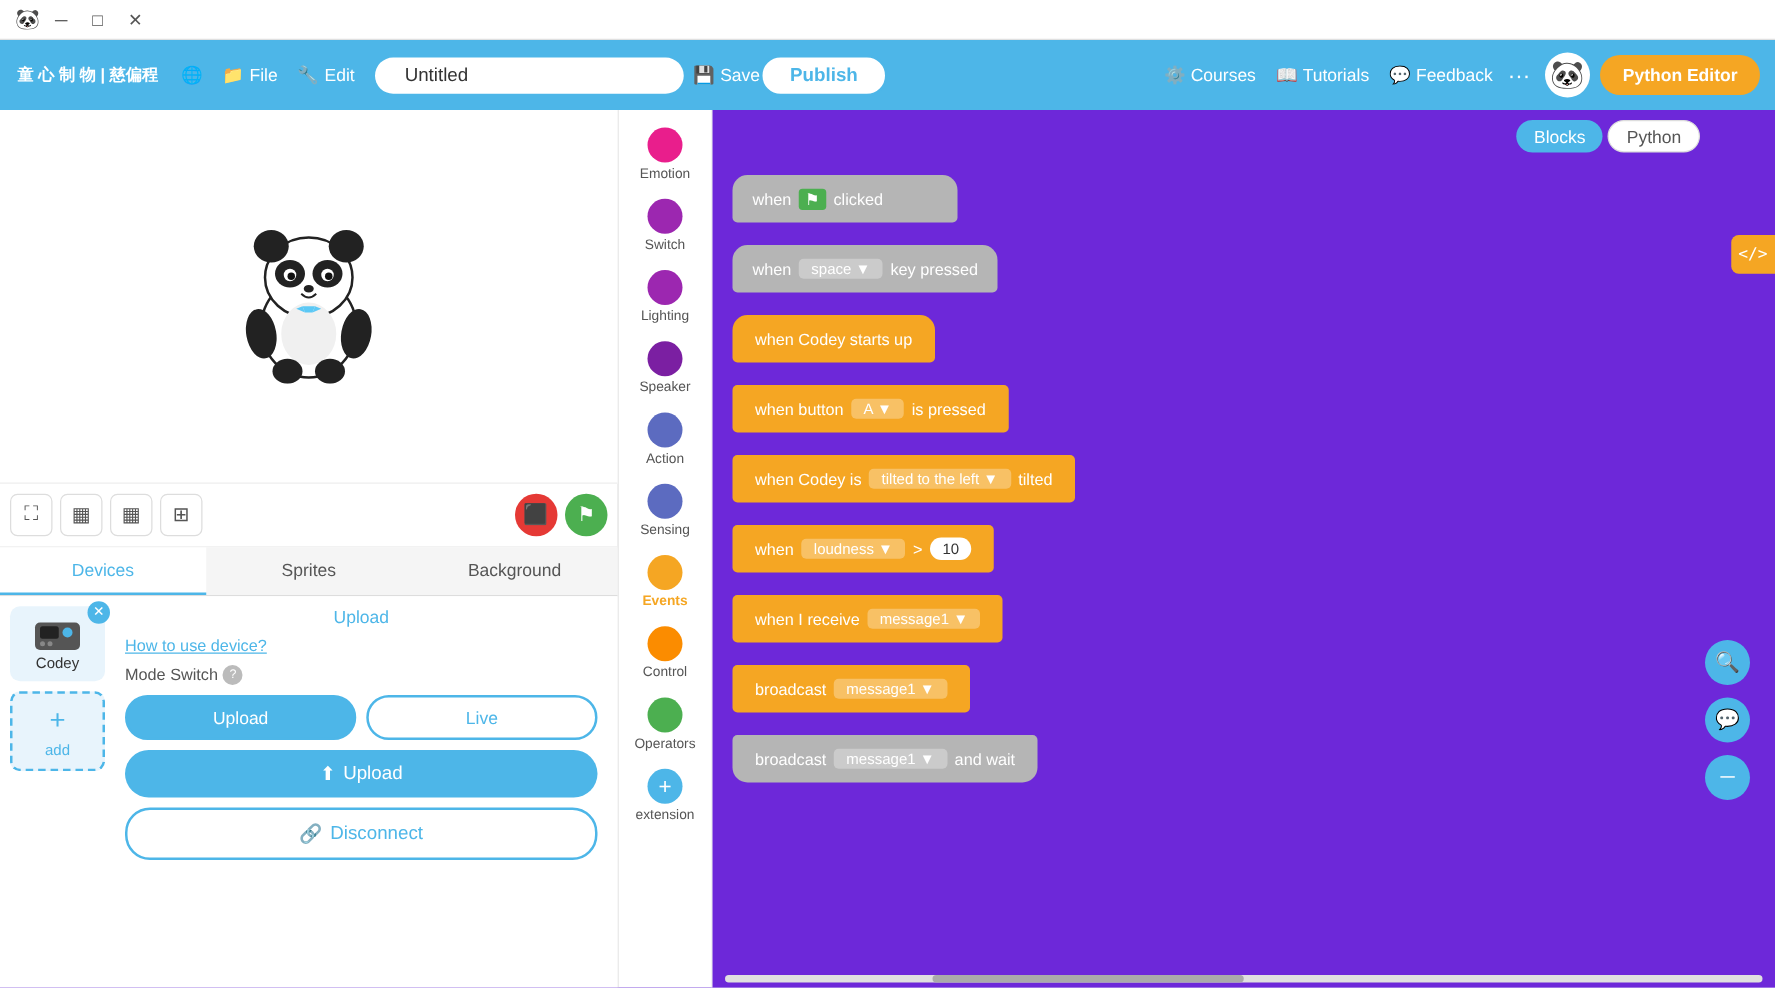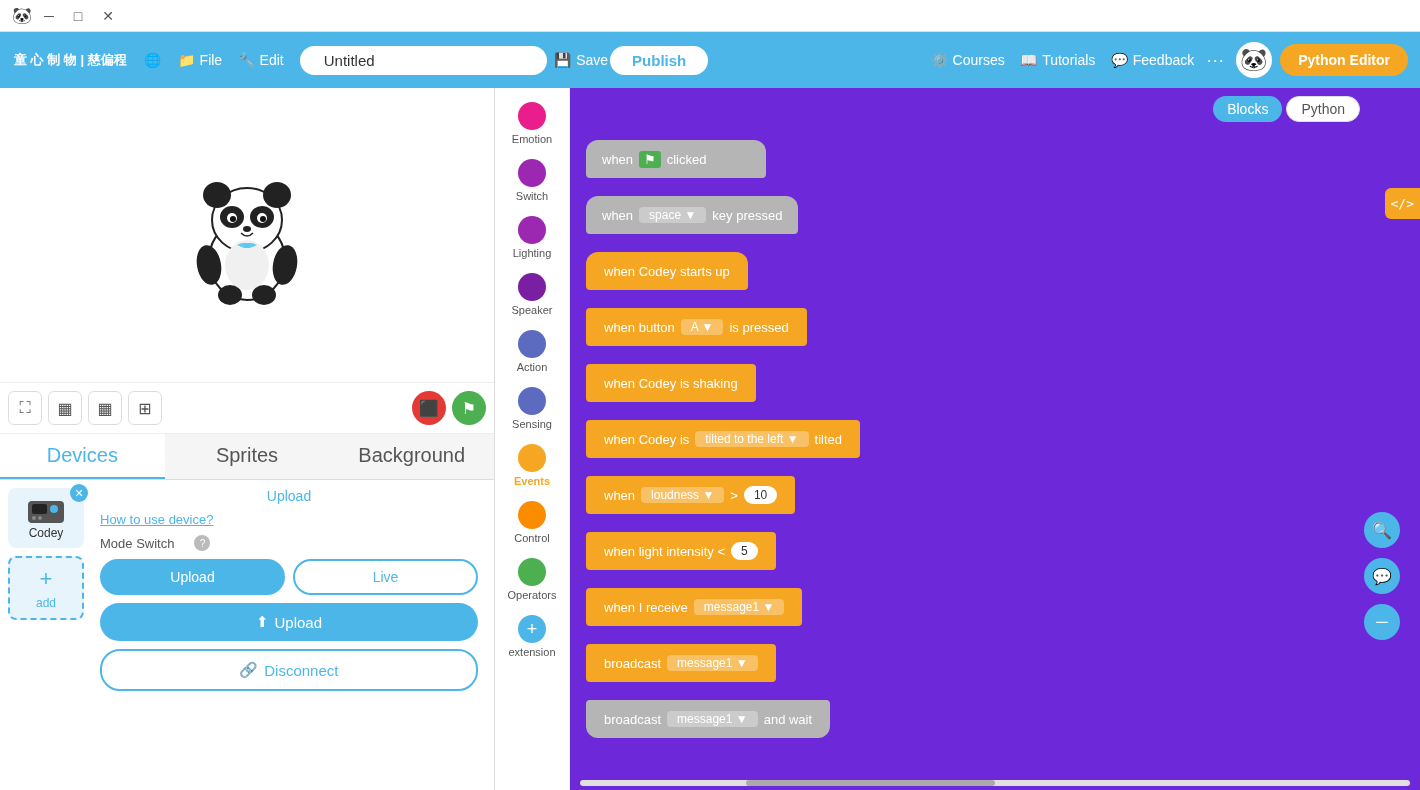--- a/index.html
+++ b/index.html
@@ -120,21 +120,21 @@
     
     .tabs-panel {
       display: flex;
       border-bottom: 1px solid #ddd;
       background: #f5f5f5;
     }
     .tab-item {
       flex: 1;
       padding: 10px 12px;
       text-align: center;
-      font-size: 20px;
+      font-size: 14px;
       cursor: pointer;
       color: #555;
       border-bottom: 2px solid transparent;
     }
     .tab-item.active { color: #4db6e8; border-bottom-color: #4db6e8; background: #fff; }
 
     
     .devices-section {
       padding: 8px;
       background: #fff;
@@ -200,21 +200,21 @@
     }
     .how-to-link {
       color: #4db6e8;
       font-size: 13px;
       cursor: pointer;
       text-decoration: underline;
     }
     .mode-switch-row {
       display: flex;
       align-items: center;
-      gap: 20px;
+      gap: 4px;
       font-size: 13px;
       color: #555;
     }
     .mode-switch-info {
       width: 16px; height: 16px;
       border-radius: 50%;
       background: #bbb;
       color: #fff;
       font-size: 10px;
       display: flex; align-items: center; justify-content: center;
@@ -653,49 +653,38 @@
       </div>
 
       <div style="margin-bottom:10px;">
         <div class="block block-yellow" style="border-radius:4px; display:inline-flex; align-items:center; gap:6px; padding:10px 18px;">
           <span>when button</span>
           <span class="block-dropdown">A ▼</span>
           <span>is pressed</span>
         </div>
       </div>
 
-      <div style="margin-bottom:10px;">
-        <div class="block block-yellow" style="border-radius:4px; display:inline-flex; align-items:center; gap:6px; padding:10px 18px;">
-          <span>when Codey is shaking</span>
-        </div>
-      </div>
 
       <div style="margin-bottom:10px;">
         <div class="block block-yellow" style="border-radius:4px; display:inline-flex; align-items:center; gap:6px; padding:10px 18px;">
           <span>when Codey is</span>
           <span class="block-dropdown">tilted to the left ▼</span>
           <span>tilted</span>
         </div>
       </div>
 
       <div style="margin-bottom:10px;">
         <div class="block block-yellow" style="border-radius:4px; display:inline-flex; align-items:center; gap:6px; padding:10px 18px;">
           <span>when</span>
           <span class="block-dropdown">loudness ▼</span>
           <span>&gt;</span>
           <span class="block-number">10</span>
         </div>
       </div>
 
-      <div style="margin-bottom:10px;">
-        <div class="block block-yellow" style="border-radius:4px; display:inline-flex; align-items:center; gap:6px; padding:10px 18px;">
-          <span>when light intensity &lt;</span>
-          <span class="block-number">5</span>
-        </div>
-      </div>
 
       <div style="margin-bottom:10px;">
         <div class="block block-yellow" style="border-radius:4px; display:inline-flex; align-items:center; gap:6px; padding:10px 18px;">
           <span>when I receive</span>
           <span class="block-dropdown">message1 ▼</span>
         </div>
       </div>
 
       <div style="margin-bottom:10px;">
         <div class="block block-yellow" style="border-radius:4px; display:inline-flex; align-items:center; gap:6px; padding:10px 18px;">

